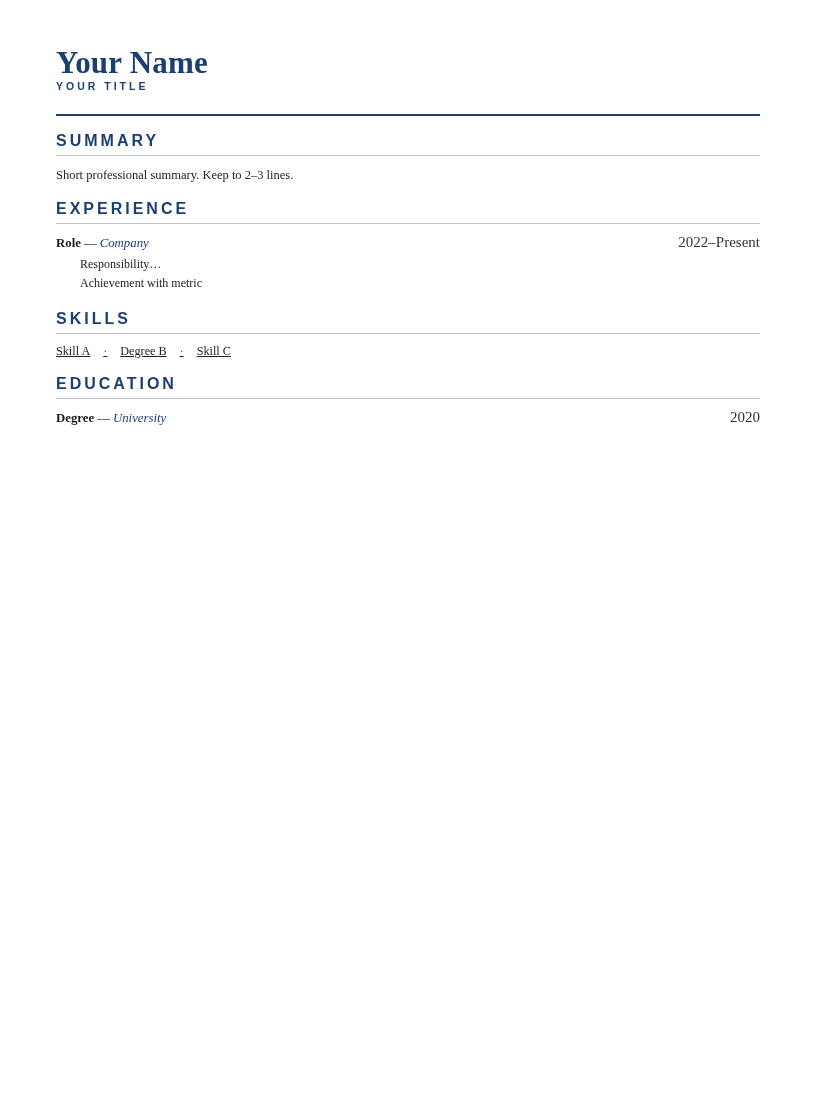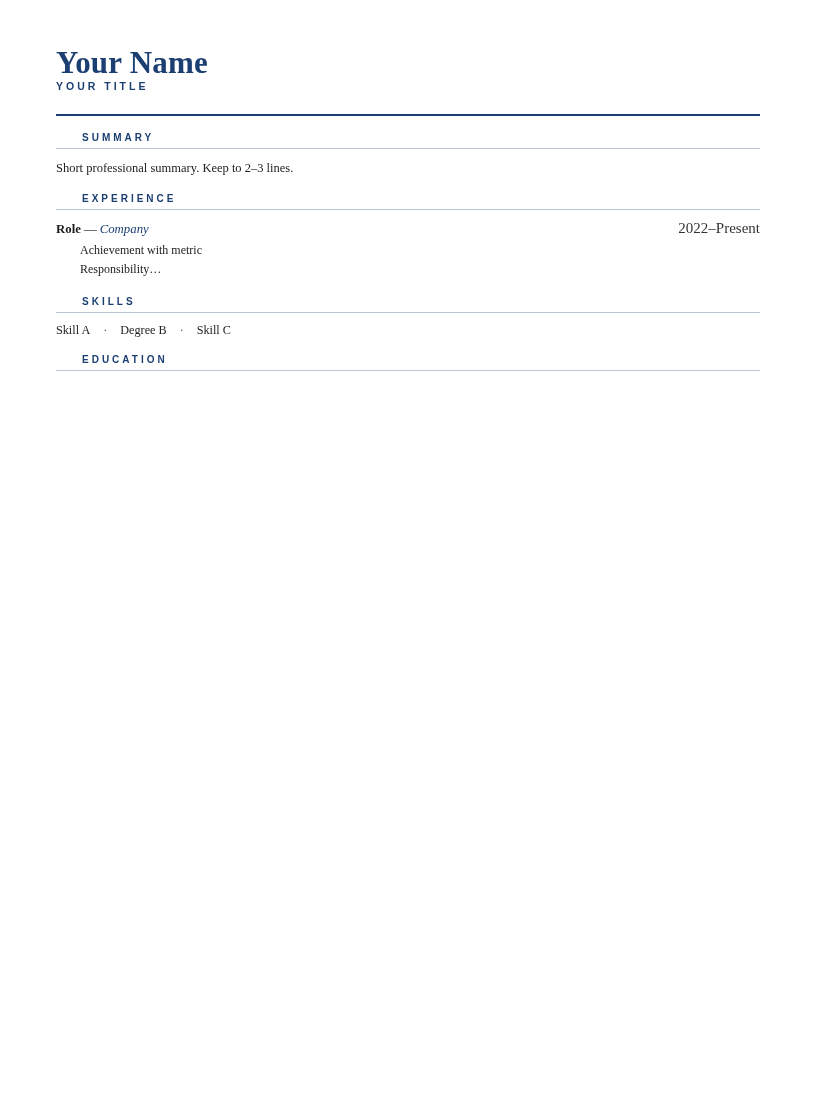--- a/index.html
+++ b/index.html
@@ -53,27 +53,26 @@
     font-size: 0;
     line-height: 0;
   }
 
   
   .section {
     margin-top: 16px;
   }
   .section-title {
     font-family: "Liberation Sans", sans-serif;
-    font-size: 10px;
+    font-size: 16px;
     font-weight: bold;
     letter-spacing: 3px;
     color: #1c3f72;
     text-transform: uppercase;
     padding-bottom: 5px;
-    margin-left: 26px;
   }
   .section-rule {
     border-top: 1px solid #b9c3d2;
     height: 0;
     font-size: 0;
     line-height: 0;
     margin-bottom: 10px;
   }
 
   .body-text {
@@ -123,20 +122,21 @@
     color: #222222;
     padding-left: 24px;
   }
 
   
   .skills {
     display: flex;
     align-items: baseline;
     font-size: 12.2px;
     color: #222222;
+    text-decoration: underline;
   }
   .skill {
     white-space: nowrap;
   }
   .skill-sep {
     padding: 0 13px;
     color: #555555;
   }
 </style>
 </head>
@@ -162,38 +162,46 @@
       <div class="section-rule"></div>
 
       <div class="entry">
         <div class="entry-head">
           <div class="entry-left">
             <span class="entry-role">Role</span><span class="entry-dash">—</span><span class="entry-org">Company</span>
           </div>
           <div class="entry-date">2022–Present</div>
         </div>
         <ul class="bullets">
+          <li>Responsibility…</li>
           <li>Achievement with metric</li>
-          <li>Responsibility…</li>
         </ul>
       </div>
     </div>
 
     <div class="section">
       <div class="section-title">SKILLS</div>
       <div class="section-rule"></div>
       <div class="skills">
         <span class="skill">Skill A</span>
         <span class="skill-sep">·</span>
         <span class="skill">Degree B</span>
         <span class="skill-sep">·</span>
         <span class="skill">Skill C</span>
       </div>
     </div>
 
     <div class="section">
       <div class="section-title">EDUCATION</div>
       <div class="section-rule"></div>
 
+      <div class="entry">
+        <div class="entry-head">
+          <div class="entry-left">
+            <span class="entry-role">Degree</span><span class="entry-dash">—</span><span class="entry-org">University</span>
+          </div>
+          <div class="entry-date">2020</div>
+        </div>
+      </div>
     </div>
 
   </div>
 </div>
 
 </body></html>

